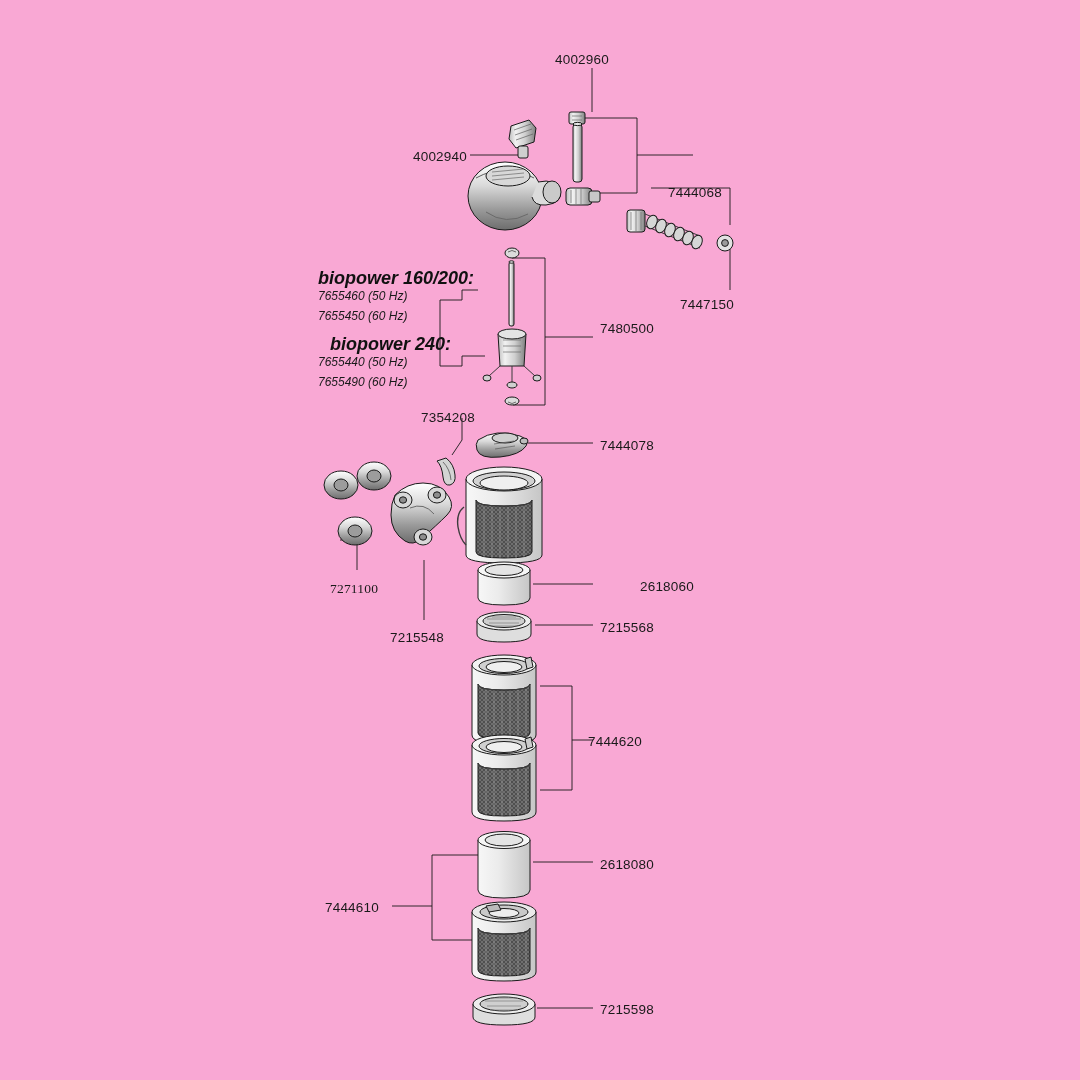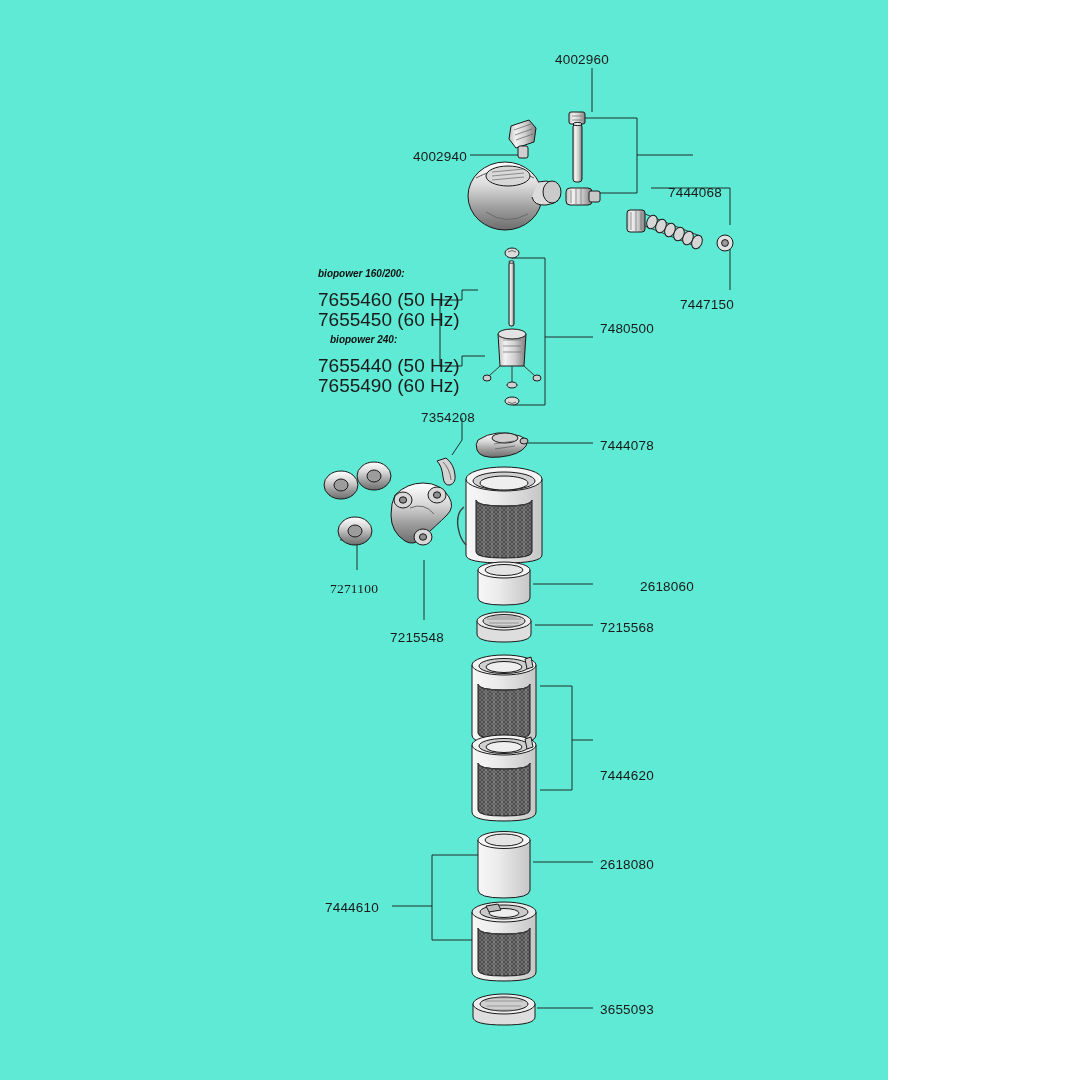--- a/index.html
+++ b/index.html
@@ -2,23 +2,23 @@
 <html><head>
 <meta charset="utf-8">
 <style>
   html, body {
     margin: 0;
     padding: 0;
     background: #ffffff;
   }
   #page {
     position: relative;
-    width: 888px;
+    width: 1080px;
     height: 1080px;
-    background: #5eead4;
+    background: #f9a8d4;
     font-family: "Liberation Sans", sans-serif;
     overflow: hidden;
   }
   #diagram-svg {
     position: absolute;
     left: 0;
     top: 0;
     width: 1080px;
     height: 1080px;
   }
@@ -27,32 +27,33 @@
     font-family: "Liberation Sans", sans-serif;
     font-size: 13.5px;
     color: #1a1a1a;
     white-space: nowrap;
     letter-spacing: 0.2px;
   }
   .label.right { text-align: left; }
   .group-title {
     position: absolute;
     font-family: "Liberation Sans", sans-serif;
-    font-size: 10px;
+    font-size: 18px;
     font-style: italic;
     font-weight: bold;
     color: #111111;
     white-space: nowrap;
   }
   .group-line {
     position: absolute;
     font-family: "Liberation Sans", sans-serif;
-    font-size: 19px;
+    font-size: 12px;
     color: #1a1a1a;
     white-space: nowrap;
+    font-style: italic;
   }
 </style>
 </head>
 <body>
 
 <div id="page">
 
   <svg id="diagram-svg" viewBox="0 0 1080 1080" xmlns="http://www.w3.org/2000/svg">
     <defs>
       <linearGradient id="metalH" x1="0" y1="0" x2="0" y2="1">
@@ -321,24 +322,24 @@
   <div class="label right" style="left:413px; top:149px;">4002940</div>
   <div class="label right" style="left:668px; top:149px;margin-top:36px;">7444068</div>
   <div class="label right" style="left:680px; top:297px;">7447150</div>
   <div class="label right" style="left:600px; top:321px;">7480500</div>
   <div class="label right" style="left:421px; top:410px;">7354208</div>
   <div class="label right" style="left:600px; top:438px;">7444078</div>
   <div class="label right" style="left:330px; top:581px;font-family:Liberation Serif, serif;">7271100</div>
   <div class="label right" style="left:390px; top:630px;">7215548</div>
   <div class="label right" style="left:600px; top:579px;margin-left:40px;">2618060</div>
   <div class="label right" style="left:600px; top:620px;">7215568</div>
-  <div class="label right" style="left:600px; top:734px;margin-top:34px;">7444620</div>
+  <div class="label right" style="left:588px; top:734px;">7444620</div>
   <div class="label right" style="left:600px; top:857px;">2618080</div>
   <div class="label right" style="left:325px; top:900px;">7444610</div>
-  <div class="label right" style="left:600px; top:1002px;">3655093</div>
+  <div class="label right" style="left:600px; top:1002px;">7215598</div>
 
   <div class="group-title" style="left:318px; top:268px;">biopower 160/200:</div>
   <div class="group-line" style="left:318px; top:289px;">7655460 (50 Hz)</div>
   <div class="group-line" style="left:318px; top:309px;">7655450 (60 Hz)</div>
 
   <div class="group-title" style="left:318px; top:334px;margin-left:12px;">biopower 240:</div>
   <div class="group-line" style="left:318px; top:355px;">7655440 (50 Hz)</div>
   <div class="group-line" style="left:318px; top:375px;">7655490 (60 Hz)</div>
 
 </div>

